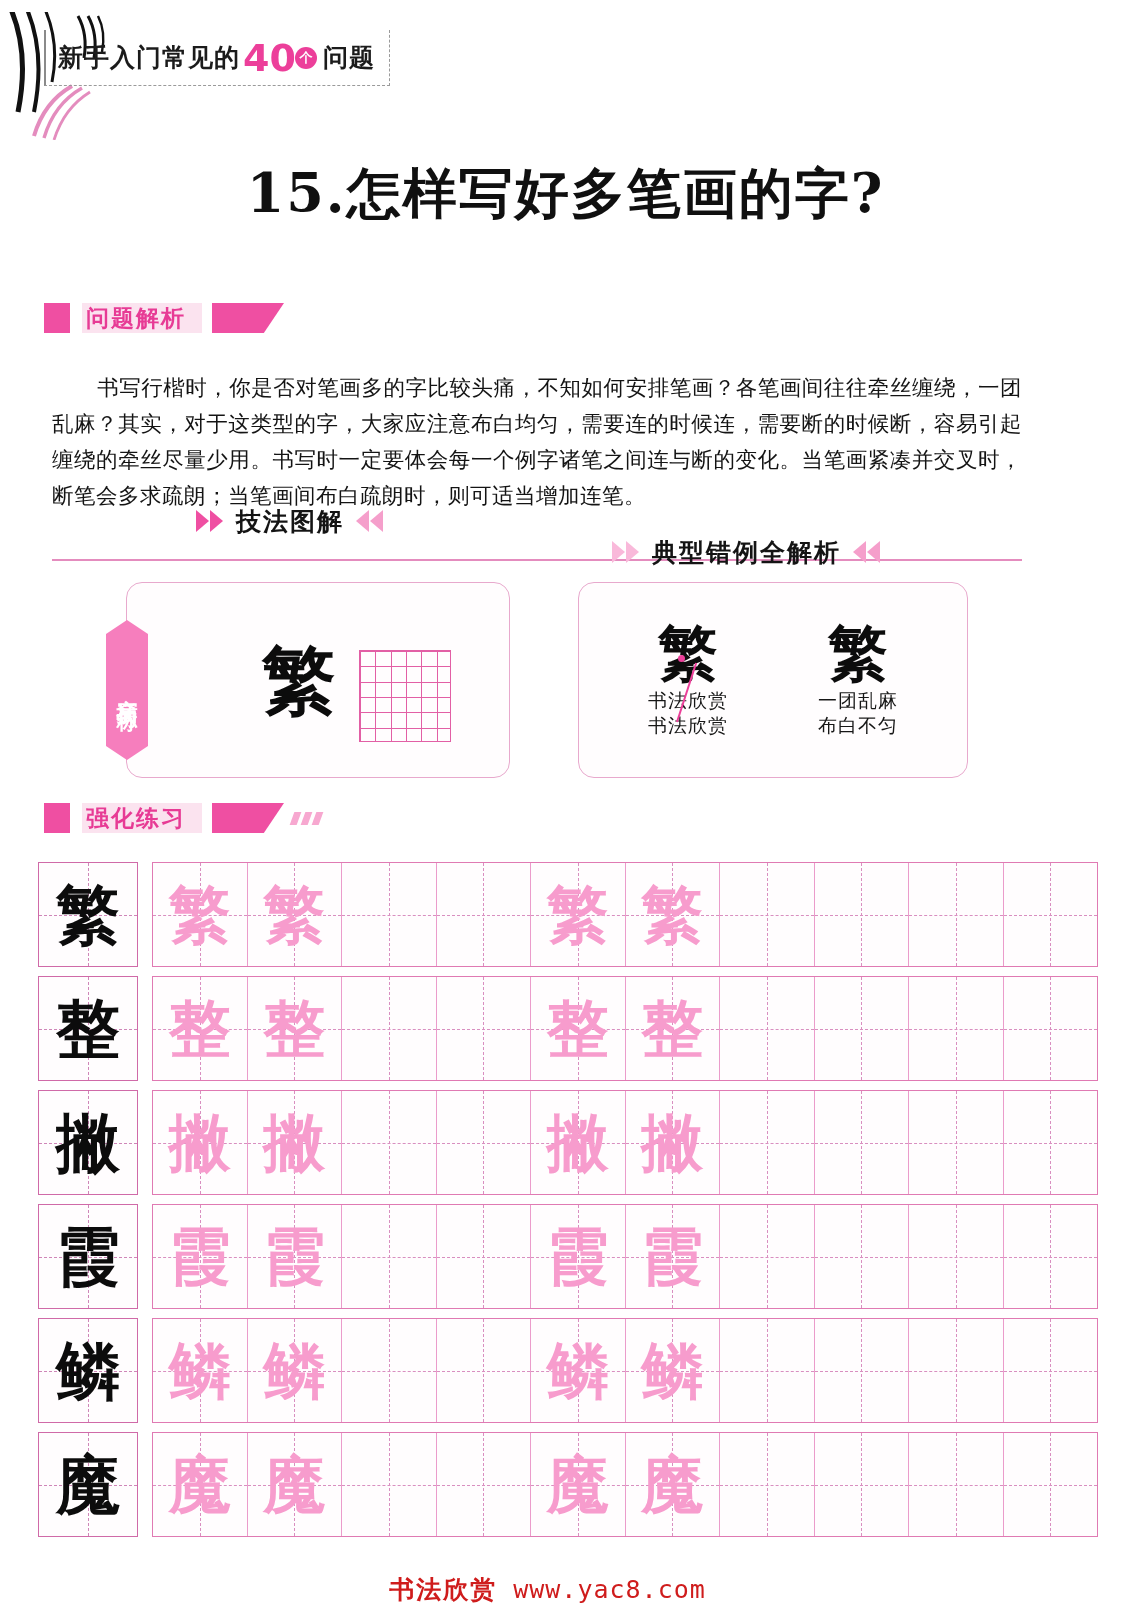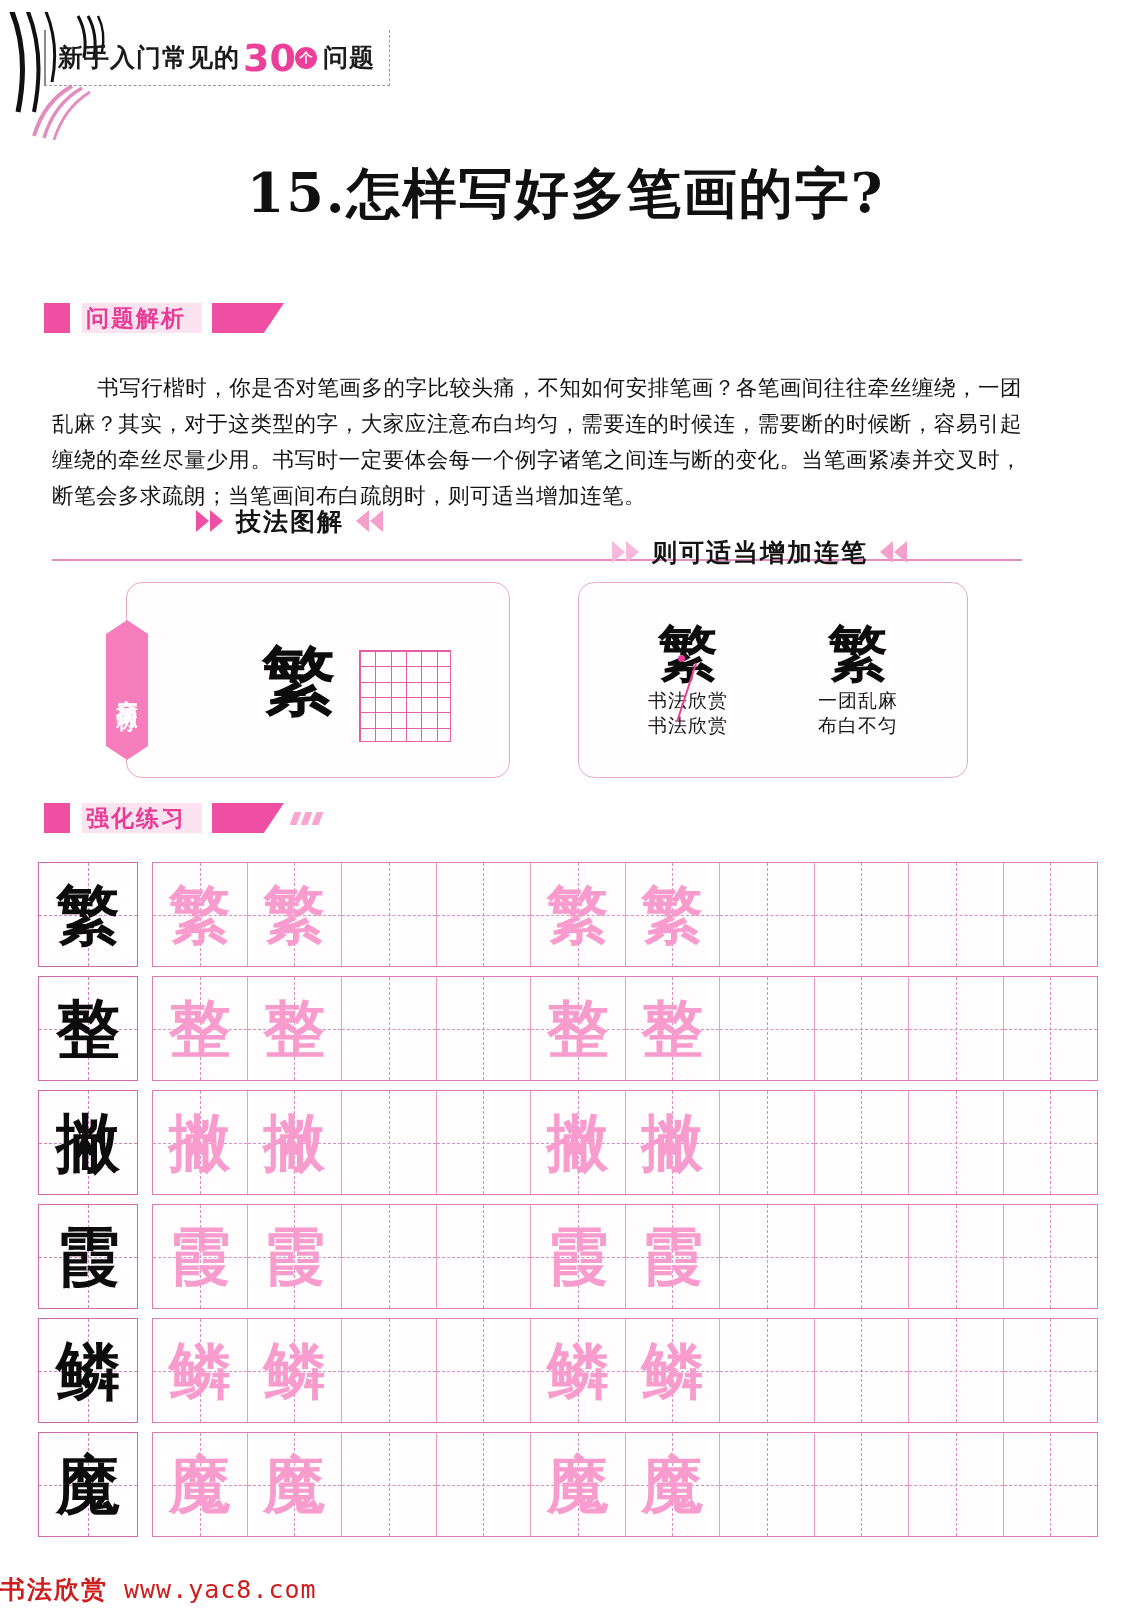--- a/index.html
+++ b/index.html
@@ -169,21 +169,21 @@
   .cross-h{
     position:absolute;top:50%;left:0;right:0;height:0;
     border-top:1.2px dashed #d98fc0;
   }
   .model-cell .cross-v,.model-cell .cross-h{border-color:#cf86b8;}
   .cell-glyph{position:relative;z-index:2;font-size:62px;line-height:1;}
   .model-cell .cell-glyph{font-size:64px;}
   
   #footer-watermark{
     position:absolute;left:0;bottom:14px;width:1131px;
-    text-align:left;padding-right:36px;box-sizing:border-box;
+    text-align:center;padding-right:36px;box-sizing:border-box;
     color:#cf1c1c;
   }
   #footer-watermark .wm-cn{
     font-family:"DejaVu Serif","Liberation Serif",serif;
     font-size:25px;font-weight:bold;letter-spacing:2px;
   }
   #footer-watermark .wm-url{
     font-family:"DejaVu Sans Mono","Liberation Mono",monospace;
     font-size:25px;margin-left:12px;letter-spacing:1px;
   }
@@ -201,21 +201,21 @@
     <path d="M98 4 Q 106 20 102 40" stroke="#111" stroke-width="2.4" fill="none"></path>
   </svg>
   <svg class="brush-stroke" width="170" height="60" viewBox="0 0 170 60" style="left:6px;top:68px;">
     <path d="M28 56 Q 38 22 66 6" stroke="#e48cbe" stroke-width="4" fill="none"></path>
     <path d="M38 58 Q 48 24 76 8" stroke="#e48cbe" stroke-width="3.4" fill="none"></path>
     <path d="M48 60 Q 58 28 84 12" stroke="#e48cbe" stroke-width="2.8" fill="none"></path>
   </svg>
 
   <div id="header-tab">
     <span class="hdr-cn">新手入门常见的</span>
-    <span class="hdr-num">30</span>
+    <span class="hdr-num">40</span>
     <span class="hdr-ge">个</span>
     <span class="hdr-cn">问题</span>
   </div>
 </div>
 
 <div id="page-title">15.怎样写好多笔画的字?</div>
 
 <div class="section-banner" style="left:44px;top:300px;">
   <div class="banner-sq"></div>
   <div class="banner-body">
@@ -238,21 +238,21 @@
       <span></span>
       <span></span>
     </span>
 </div>
 
 <div class="sub-heading" style="left:612px;top:534px;">
   <span class="chev chev-right pale">
       <span></span>
       <span></span>
     </span>
-  <span class="sh-text">则可适当增加连笔</span>
+  <span class="sh-text">典型错例全解析</span>
   <span class="chev chev-left">
       <span></span>
       <span></span>
     </span>
 </div>
 
 <div class="demo-box" style="left:126px;top:582px;width:384px;height:196px;"></div>
 
 <div id="technique-ribbon">
   <span class="rib-text">穿插匀称</span>

